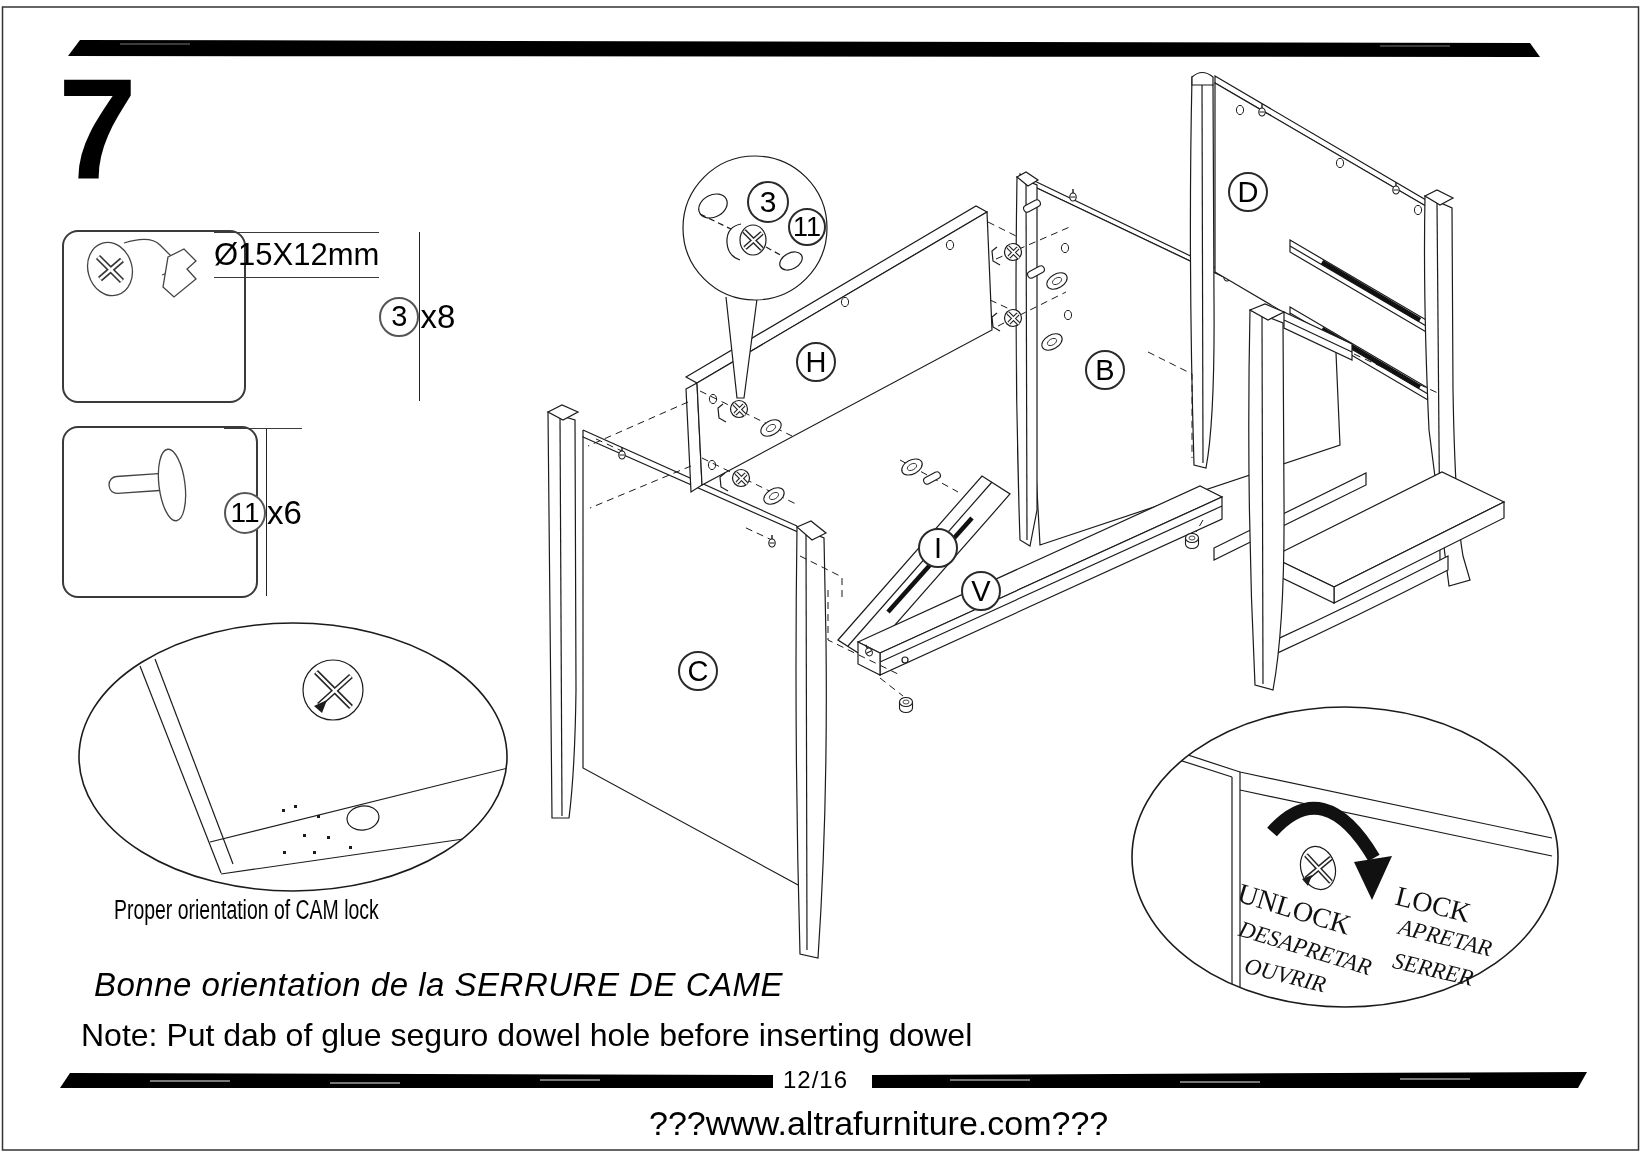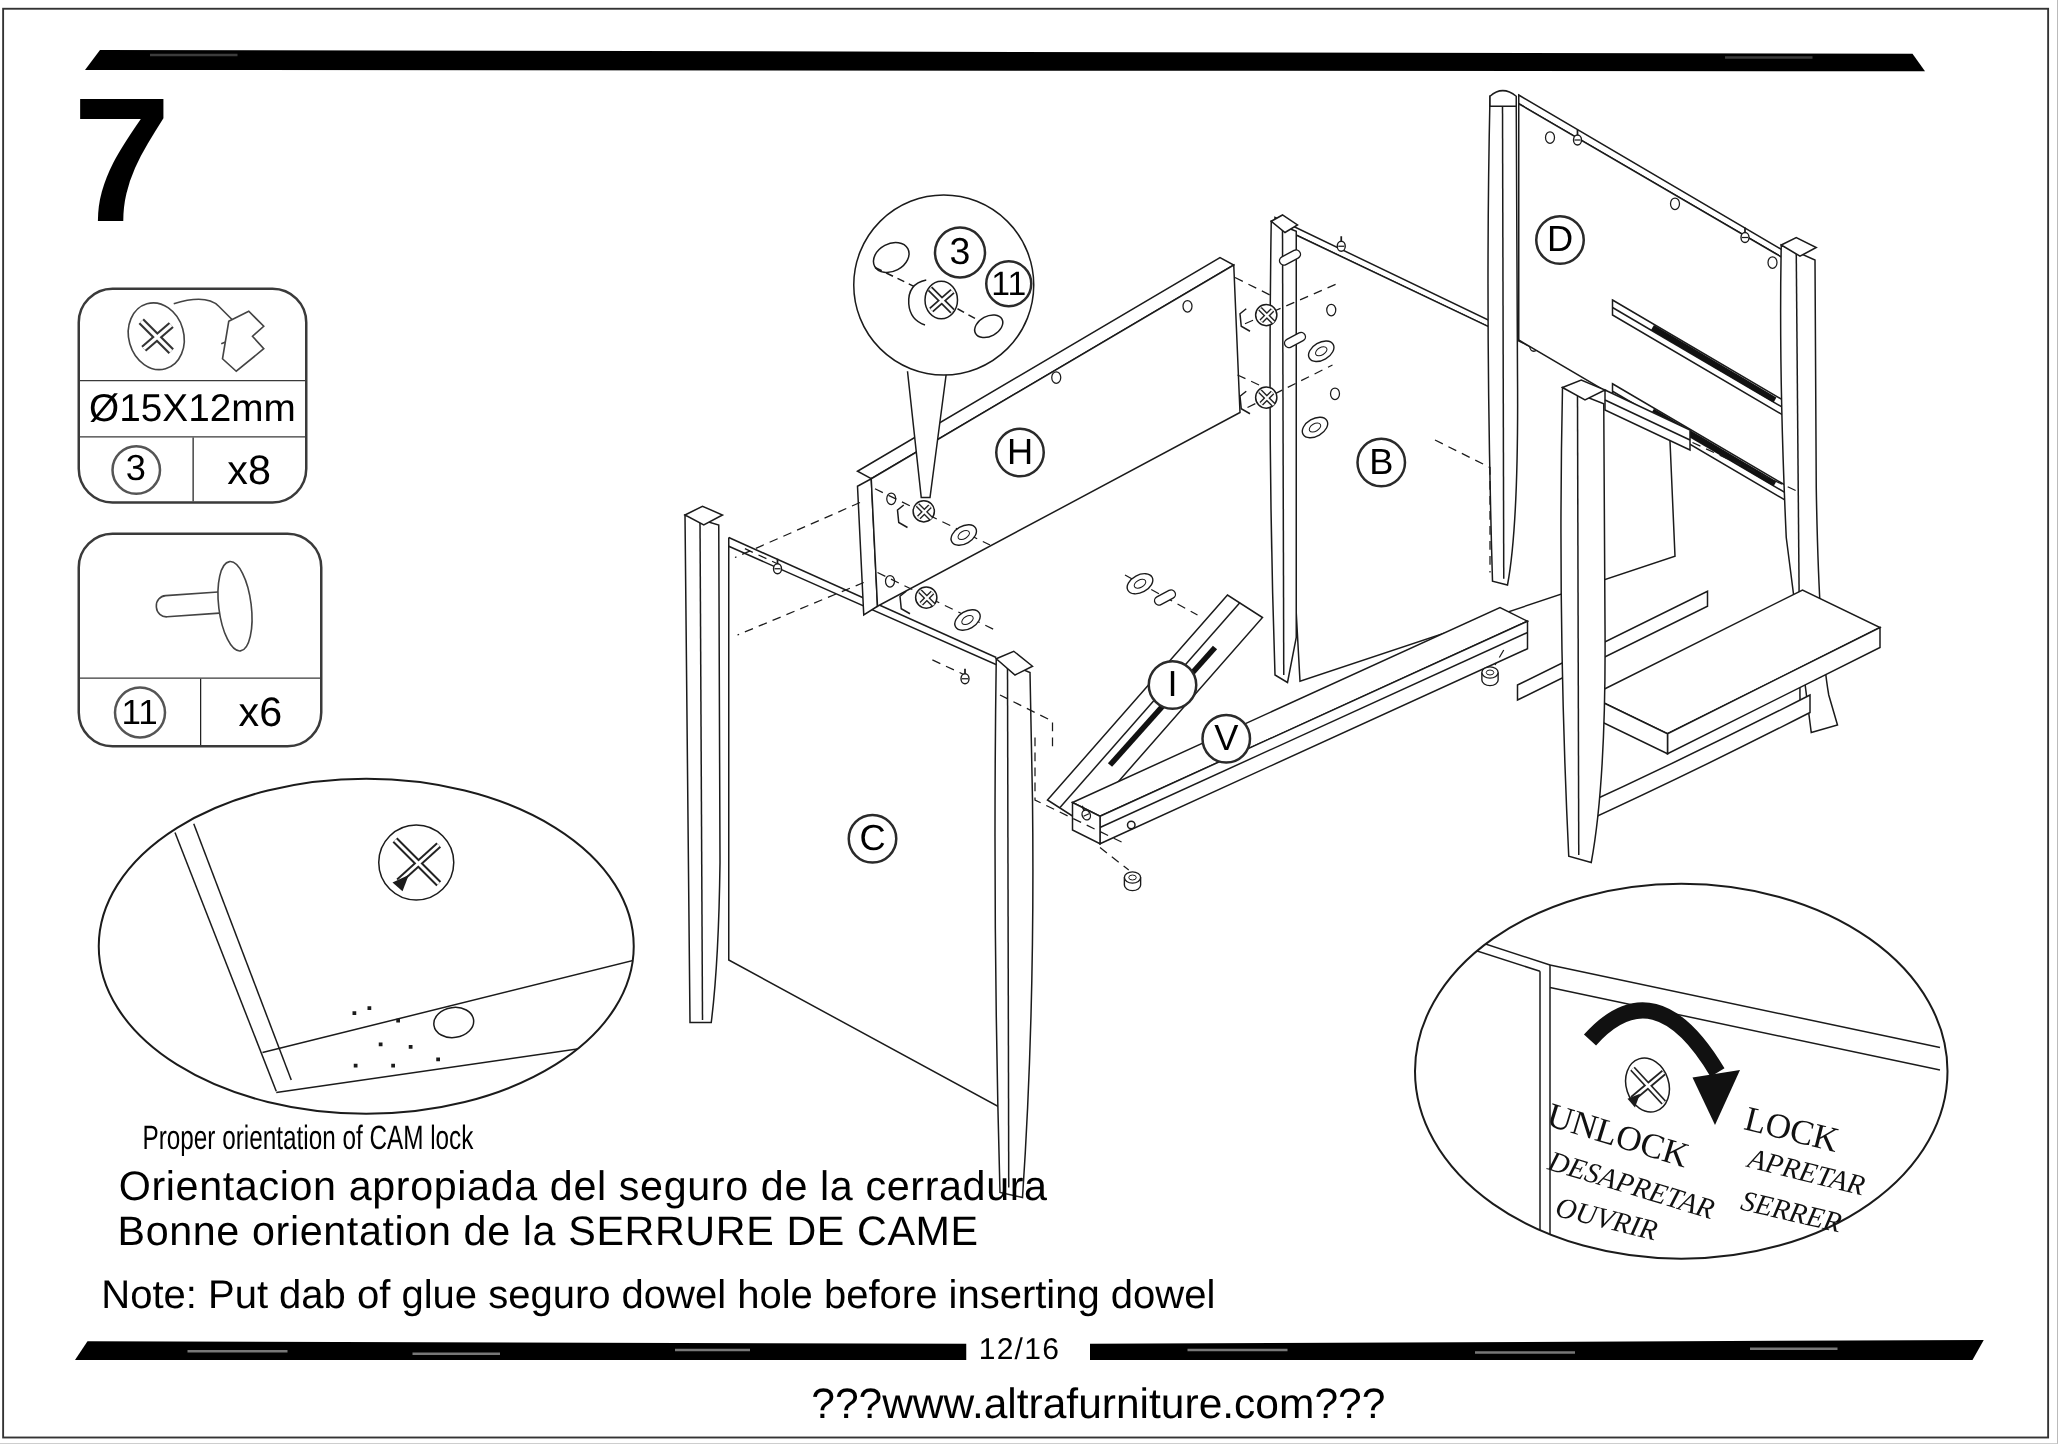--- a/index.html
+++ b/index.html
@@ -7,22 +7,22 @@
     position:relative;width:1646px;height:1155px;background:#fff;
     font-family:"Liberation Sans",sans-serif;color:#000;overflow:hidden;margin:0 auto;
   }
   svg.art{position:absolute;left:0;top:0;}
   .step-number{
     position:absolute;left:58px;top:58px;font-size:142px;font-weight:800;line-height:1;
     letter-spacing:-4px;
   }
   
   .hwbox{
-    position:absolute;border:2px solid #3a3a3a;border-radius:28px;background:#fff;
-    display:flex;flex-direction:column;box-sizing:border-box;
+    position:absolute;border:2px solid #3a3a3a;border-radius:16px;background:#fff;
+    display:flex;flex-direction:row;box-sizing:border-box;
   }
   .hwbox .iconarea{flex:0 0 auto;display:flex;align-items:center;justify-content:center;}
   .hwbox .sizerow{
     flex:0 0 auto;border-top:1.5px solid #3a3a3a;border-bottom:1.5px solid #3a3a3a;
     display:flex;align-items:center;justify-content:center;font-size:31px;
   }
   .hwbox .qtyrow{flex:1 1 auto;display:flex;align-items:stretch;}
   .hwbox .qtyrow .cell{flex:1;display:flex;align-items:center;justify-content:center;font-size:33px;}
   .hwbox .qtyrow .cell.first{border-right:1.5px solid #222;}
   .hwbox.box2 .qtyrow{border-top:1.5px solid #3a3a3a;}
@@ -346,22 +346,21 @@
   <div class="callout-num" style="left:788px;top:208px;width:38px;height:38px;font-size:27px;">11</div>
 
   <div class="plabel" style="left:796px;top:342px;">H</div>
   <div class="plabel" style="left:1085px;top:350px;">B</div>
   <div class="plabel" style="left:1228px;top:172px;">D</div>
   <div class="plabel" style="left:678px;top:651px;">C</div>
   <div class="plabel" style="left:918px;top:528px;">I</div>
   <div class="plabel" style="left:961px;top:571px;">V</div>
 
   <div class="caption-narrow" style="left:114px;top:895px;">Proper orientation of CAM lock</div>
-  <div class="caption-line" style="left:95px;top:930px;">Orientacion apropiada del seguro de la cerradura</div>
-  <div class="caption-line" style="left:94px;top:966px;">Bonne orientation de la SERRURE DE CAME</div>
+  <div class="caption-line" style="left:94px;top:966px;font-style:italic;">Bonne orientation de la SERRURE DE CAME</div>
   <div class="note-line" style="left:81px;top:1017px;">Note: Put dab of glue seguro dowel hole before inserting dowel</div>
 
   <div class="rot-label big" style="left:1243px;top:877px;transform:rotate(17deg);">UNLOCK</div>
   <div class="rot-label it" style="left:1243px;top:916px;transform:rotate(17deg);">DESAPRETAR</div>
   <div class="rot-label it" style="left:1248px;top:953px;transform:rotate(14deg);">OUVRIR</div>
   <div class="rot-label big" style="left:1400px;top:880px;transform:rotate(14deg);">LOCK</div>
   <div class="rot-label it" style="left:1402px;top:914px;transform:rotate(14deg);">APRETAR</div>
   <div class="rot-label it" style="left:1396px;top:948px;transform:rotate(13deg);">SERRER</div>
 
   <div class="page-indicator" style="left:783px;top:1066px;">12/16</div>

